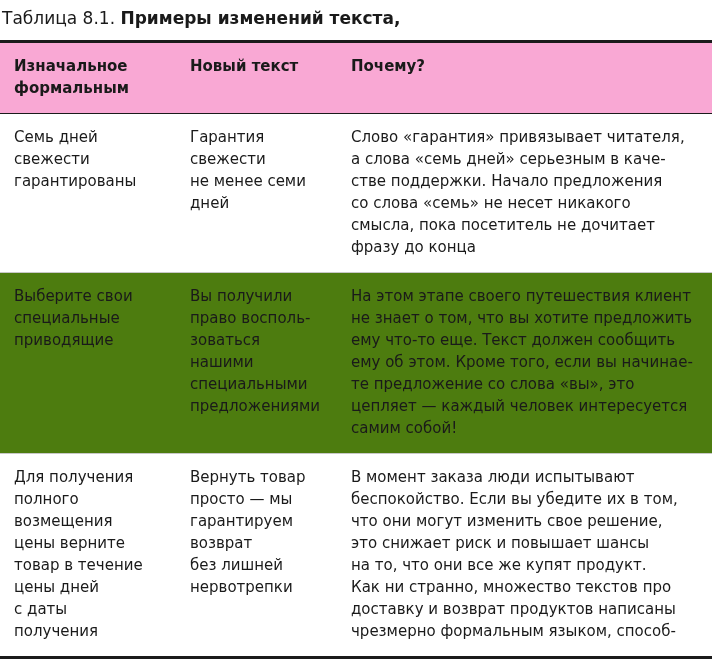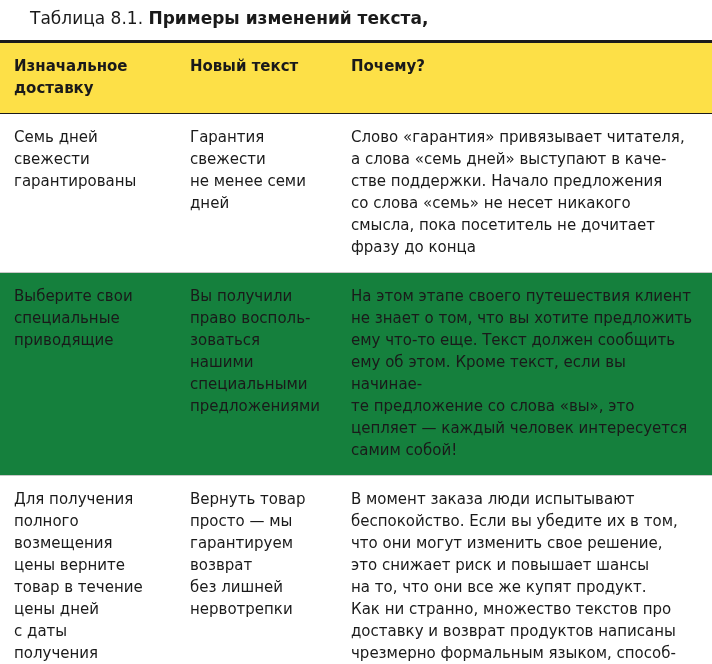--- a/index.html
+++ b/index.html
@@ -16,21 +16,20 @@
   }
 
   .figure {
     width: 712px;
     box-sizing: border-box;
   }
 
   
   .caption {
     padding: 6px 4px 0 2px;
-    margin-left: 28px;
   }
   .caption-line {
     font-size: 17px;
     line-height: 25px;
     white-space: nowrap;
   }
   .caption-label {
     font-weight: normal;
   }
   .caption-title {
@@ -57,32 +56,32 @@
     vertical-align: top;
     padding: 12px 12px 14px 14px;
     font-size: 15px;
     line-height: 22px;
   }
   .col-1 { width: 176px; }
   .col-2 { width: 161px; }
   .col-3 { width: 375px; }
 
   thead th {
-    background: #fde047;
+    background: #f9a8d4;
     font-weight: bold;
     font-size: 15.5px;
     line-height: 23px;
     padding-top: 13px;
     padding-bottom: 12px;
     border-bottom: 1px solid #1b1b1b;
   }
   thead th .hdr-line { display: block; }
 
   tbody tr.row-shaded td {
-    background: #15803d;
+    background: #4d7c0f;
   }
   tbody tr.row-plain td {
     background: #ffffff;
   }
   tbody tr.sep td {
     border-top: 1px solid #c8c8c8;
   }
 
   .cell-line { display: block; }
 </style>
@@ -102,21 +101,21 @@
     <table class="data">
       <colgroup>
         <col class="col-1">
         <col class="col-2">
         <col class="col-3">
       </colgroup>
       <thead>
         <tr>
           <th>
             <span class="hdr-line">Изначальное</span>
-            <span class="hdr-line">доставку</span>
+            <span class="hdr-line">формальным</span>
           </th>
           <th>
             <span class="hdr-line">Новый текст</span>
           </th>
           <th>
             <span class="hdr-line">Почему?</span>
           </th>
         </tr>
       </thead>
       <tbody>
@@ -128,21 +127,21 @@
             <span class="cell-line">гарантированы</span>
           </td>
           <td>
             <span class="cell-line">Гарантия</span>
             <span class="cell-line">свежести</span>
             <span class="cell-line">не менее семи</span>
             <span class="cell-line">дней</span>
           </td>
           <td>
             <span class="cell-line">Слово «гарантия» привязывает читателя,</span>
-            <span class="cell-line">а слова «семь дней» выступают в каче-</span>
+            <span class="cell-line">а слова «семь дней» серьезным в каче-</span>
             <span class="cell-line">стве поддержки. Начало предложения</span>
             <span class="cell-line">со слова «семь» не несет никакого</span>
             <span class="cell-line">смысла, пока посетитель не дочитает</span>
             <span class="cell-line">фразу до конца</span>
           </td>
         </tr>
 
         <tr class="row-shaded sep">
           <td>
             <span class="cell-line">Выберите свои</span>
@@ -154,21 +153,21 @@
             <span class="cell-line">право восполь-</span>
             <span class="cell-line">зоваться</span>
             <span class="cell-line">нашими</span>
             <span class="cell-line">специальными</span>
             <span class="cell-line">предложениями</span>
           </td>
           <td>
             <span class="cell-line">На этом этапе своего путешествия клиент</span>
             <span class="cell-line">не знает о том, что вы хотите предложить</span>
             <span class="cell-line">ему что-то еще. Текст должен сообщить</span>
-            <span class="cell-line">ему об этом. Кроме текст, если вы начинае-</span>
+            <span class="cell-line">ему об этом. Кроме того, если вы начинае-</span>
             <span class="cell-line">те предложение со слова «вы», это</span>
             <span class="cell-line">цепляет — каждый человек интересуется</span>
             <span class="cell-line">самим собой!</span>
           </td>
         </tr>
 
         <tr class="row-plain sep">
           <td>
             <span class="cell-line">Для получения</span>
             <span class="cell-line">полного</span>

